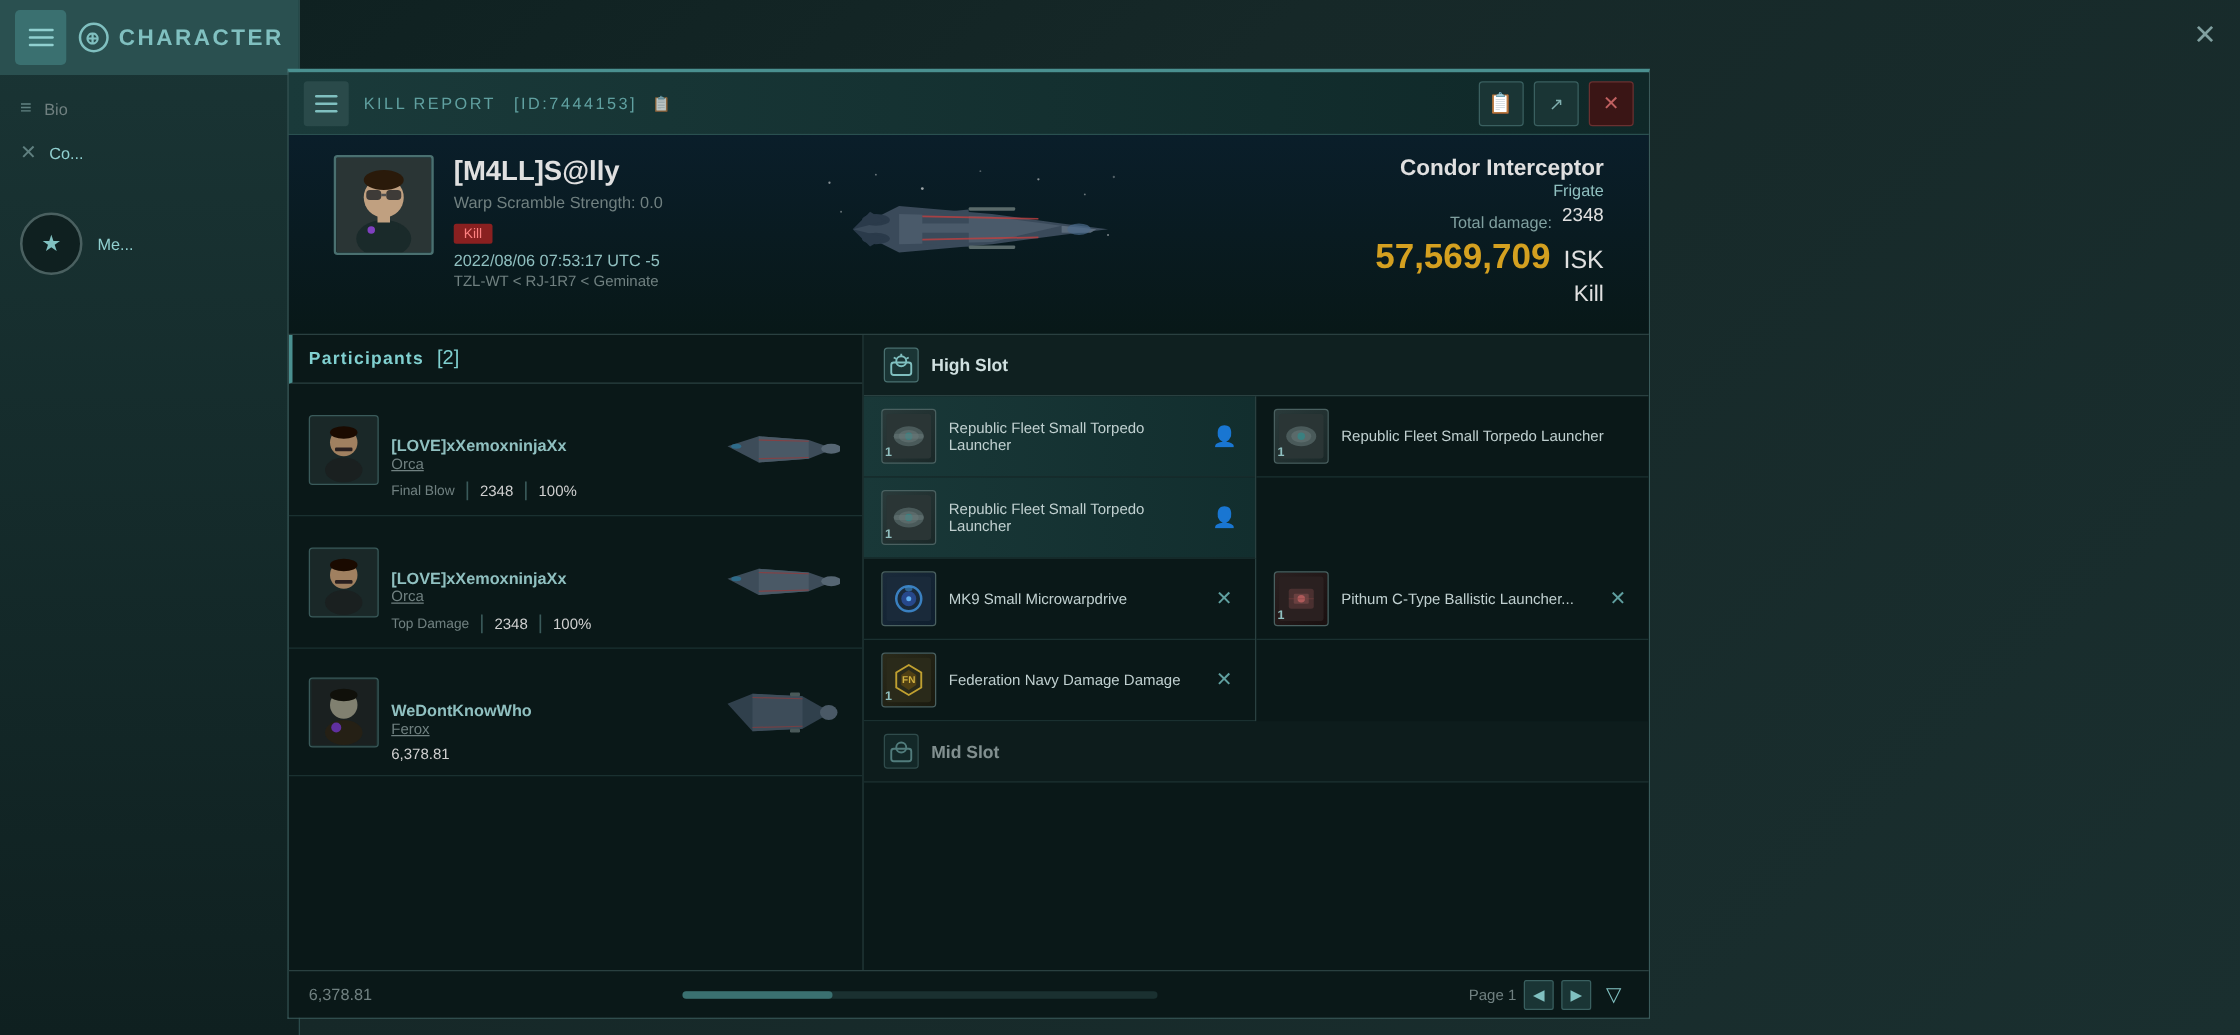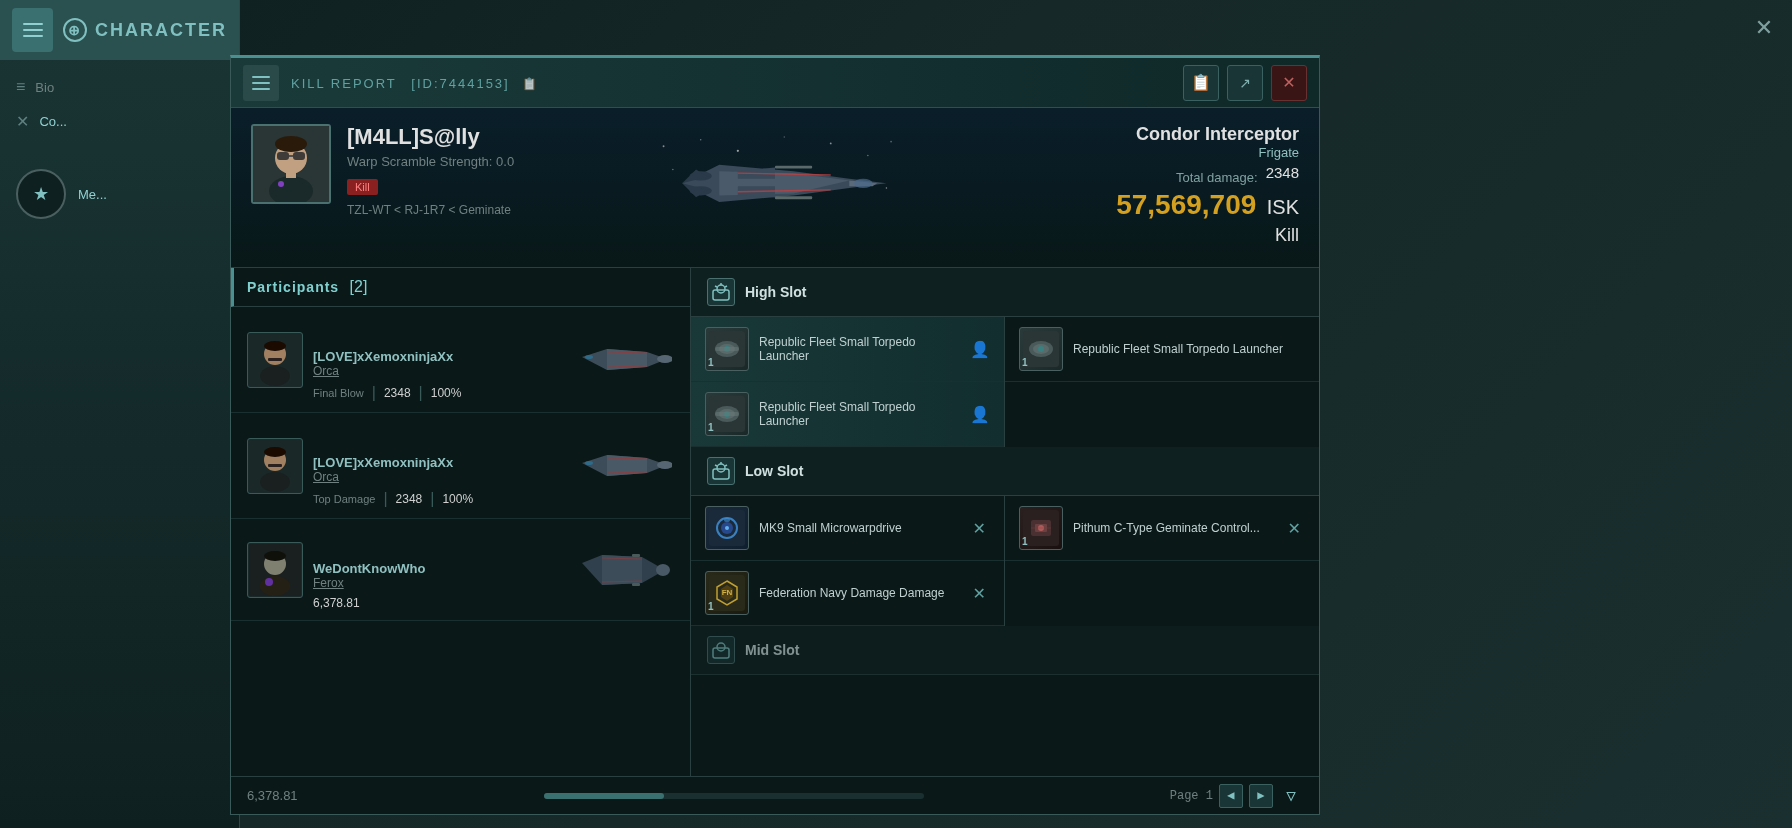--- a/index.html
+++ b/index.html
@@ -158,21 +158,21 @@
     
     .kill-content {
       display: flex;
       height: calc(100% - 50px);
       flex-direction: column;
     }
 
     
     .victim-header {
       background: linear-gradient(180deg, #0a1e2a 0%, #081818 100%);
-      padding: 16px 20px;
+      padding: 16px 36px;
       display: flex;
       align-items: flex-start;
       border-bottom: 1px solid #2a4040;
       position: relative;
       min-height: 160px;
     }
 
     .victim-avatar {
       width: 80px;
       height: 80px;
@@ -502,21 +502,20 @@
 
     .footer-page-info {
       color: #708080;
       font-size: 12px;
     }
 
     .footer-nav-right {
       display: flex;
       align-items: center;
       gap: 6px;
-      font-family: Liberation Mono, monospace;
     }
 
     .footer-btn {
       width: 24px;
       height: 24px;
       background: #1a3535;
       border: 1px solid #3a6060;
       border-radius: 2px;
       display: flex;
       align-items: center;
@@ -724,20 +723,21 @@
             <rect x="26" y="52" width="24" height="6" rx="2" fill="#1a2a2a"></rect>
 
             <circle cx="28" cy="58" r="3" fill="#8040c0"></circle>
           </svg>
         </div>
       </div>
       <div class="victim-info">
         <div class="victim-name">[M4LL]S@lly</div>
         <div class="victim-warp">Warp Scramble Strength: 0.0</div>
         <div class="kill-badge">Kill</div>
+        <div class="kill-date">2022/08/06 07:53:17 UTC -5</div>
         <div class="kill-location">TZL-WT &lt; RJ-1R7 &lt; Geminate</div>
       </div>
 
       <div class="ship-image-area">
         <svg class="condor-ship" viewBox="0 0 280 120">
 
           <rect width="280" height="120" fill="transparent"></rect>
           <circle cx="20" cy="15" r="1" fill="white" opacity="0.5"></circle>
           <circle cx="60" cy="8" r="0.8" fill="white" opacity="0.4"></circle>
           <circle cx="100" cy="20" r="1.2" fill="white" opacity="0.6"></circle>
@@ -966,32 +966,20 @@
                   <ellipse cx="18" cy="18" rx="8" ry="5" fill="#5a6a6a"></ellipse>
                   <circle cx="18" cy="18" r="3" fill="#3a8080"></circle>
                 </svg>
                 <span class="slot-item-count">1</span>
               </div>
               <span class="slot-item-name">Republic Fleet Small Torpedo Launcher</span>
             </div>
           </div>
         </div>
 
-        <div class="slot-section-header">
-          <div class="slot-icon">
-            <svg width="20" height="20" viewBox="0 0 20 20">
-              <rect x="2" y="8" width="16" height="10" rx="2" fill="none" stroke="#80c0c0" stroke-width="1.5"></rect>
-              <circle cx="10" cy="7" r="4" fill="none" stroke="#80c0c0" stroke-width="1.5"></circle>
-              <line x1="10" y1="3" x2="10" y2="1" stroke="#80c0c0" stroke-width="1.5"></line>
-              <line x1="6" y1="5" x2="4" y2="4" stroke="#80c0c0" stroke-width="1.5"></line>
-              <line x1="14" y1="5" x2="16" y2="4" stroke="#80c0c0" stroke-width="1.5"></line>
-            </svg>
-          </div>
-          <span class="slot-section-title">Low Slot</span>
-        </div>
 
         <div class="slots-two-col">
           <div class="slots-left-col">
 
             <div class="slot-row">
               <div class="slot-item-icon icon-mwd">
                 <svg width="36" height="36" viewBox="0 0 36 36">
                   <rect width="36" height="36" rx="3" fill="#1a2a3a"></rect>
                   <circle cx="18" cy="18" r="10" fill="none" stroke="#3a80c0" stroke-width="2"></circle>
                   <circle cx="18" cy="18" r="6" fill="#2a50a0" opacity="0.8"></circle>
@@ -1023,21 +1011,21 @@
               <div class="slot-item-icon icon-pithum" style="position:relative;">
                 <svg width="36" height="36" viewBox="0 0 36 36">
                   <rect width="36" height="36" rx="3" fill="#2a2020"></rect>
                   <rect x="8" y="10" width="20" height="16" rx="2" fill="#4a3030"></rect>
                   <rect x="12" y="14" width="12" height="8" rx="1" fill="#6a4040"></rect>
                   <circle cx="18" cy="18" r="3" fill="#c06060" opacity="0.8"></circle>
                   <line x1="8" y1="18" x2="28" y2="18" stroke="#804040" stroke-width="0.8" opacity="0.5"></line>
                 </svg>
                 <span class="slot-item-count">1</span>
               </div>
-              <span class="slot-item-name">Pithum C-Type Geminate Control...</span>
+              <span class="slot-item-name">Pithum C-Type Ballistic Launcher...</span>
               <span class="slot-item-action">✕</span>
             </div>
           </div>
         </div>
 
         <div class="slot-section-header" style="opacity:0.6;">
           <div class="slot-icon">
             <svg width="20" height="20" viewBox="0 0 20 20">
               <rect x="2" y="8" width="16" height="10" rx="2" fill="none" stroke="#80c0c0" stroke-width="1.5"></rect>
               <circle cx="10" cy="7" r="4" fill="none" stroke="#80c0c0" stroke-width="1.5"></circle>

